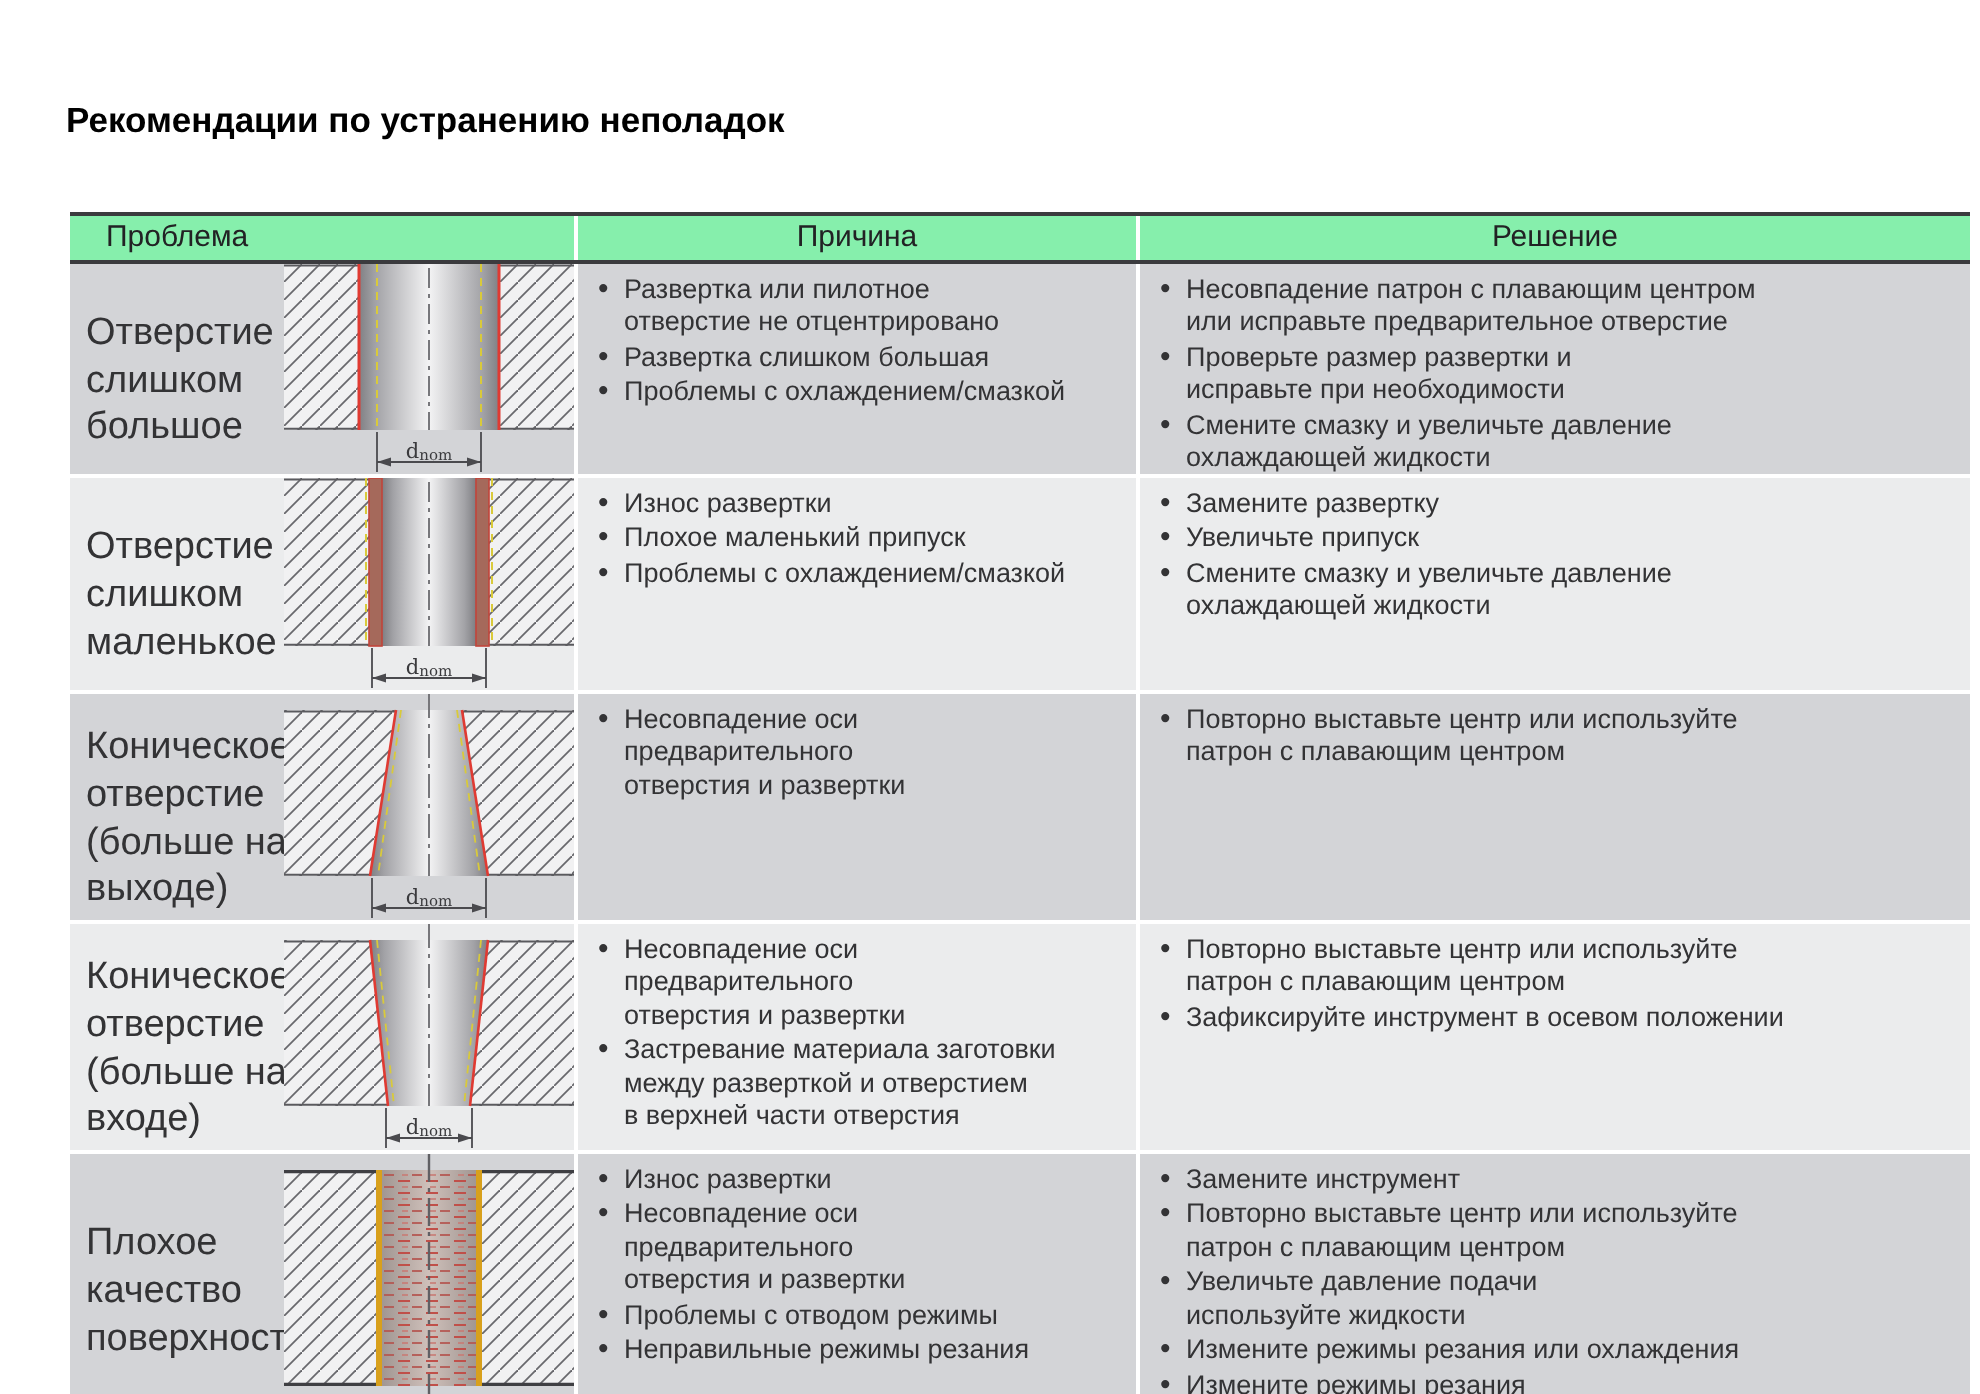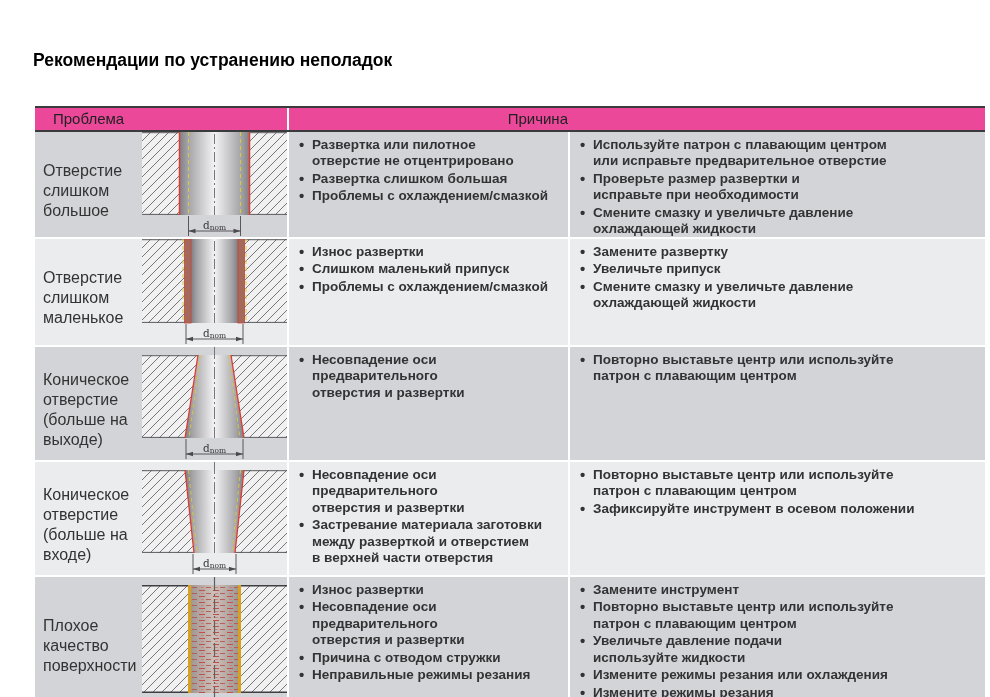--- a/index.html
+++ b/index.html
@@ -1,36 +1,36 @@
 <!DOCTYPE html>
 <html><head>
 <meta charset="utf-8">
 <style>
   html,body{margin:0;padding:0;background:#ffffff;width:990px;height:697px;overflow:hidden;
     font-family:"Liberation Sans",sans-serif;-webkit-font-smoothing:antialiased;}
   .page{position:relative;width:990px;height:697px;margin-top:42px;}
   .title{position:absolute;left:33px;top:8px;font-size:17.5px;font-weight:bold;color:#000;}
   .table{position:absolute;left:35px;top:64px;width:950px;
     border-top:2px solid #3b3b3e;border-bottom:2px solid #3b3b3e;}
-  .hdr{display:grid;grid-template-columns:252px 281px 417px;background:#ec4899;
+  .hdr{display:grid;grid-template-columns:252px 281px 417px;background:#86efac;
     border-bottom:2px solid #3b3b3e;height:22px;line-height:22px;font-size:15px;color:#222224;}
   .hdr .hc{overflow:hidden;}
   .hdr .hc.left{padding-left:18px;text-align:left;}
-  .hdr .hc.center{text-align:right;}
+  .hdr .hc.center{text-align:center;}
   .hdr .hc + .hc{border-left:2px solid #fff;}
   .row{display:grid;grid-template-columns:252px 281px 417px;position:relative;}
   .row + .row{border-top:2px solid #fff;}
   .row.dark{background:#d3d4d7;}
   .row.light{background:#ebeced;}
   .r1{height:105px;} .r2{height:106px;} .r3{height:113px;} .r4{height:113px;} .r5{height:126px;}
   .cell{position:relative;overflow:hidden;}
-  .cell + .cell{border-left:2px solid #fff;font-weight:bold;}
+  .cell + .cell{border-left:2px solid #fff;}
   .problem-cell{position:relative;}
   .problem-label{position:absolute;left:8px;top:12px;bottom:0;width:97px;display:flex;align-items:center;
-    font-size:16px;line-height:1.25;color:#333335;white-space:pre-line;}
+    font-size:19px;line-height:1.25;color:#333335;white-space:pre-line;}
   .diagram{position:absolute;left:107px;top:0;}
   ul.blist{list-style:none;margin:0;padding:5px 4px 0 10px;font-size:13.5px;line-height:1.22;color:#333335;}
   ul.blist li{position:relative;padding-left:13px;white-space:pre-line;margin:0 0 1px 0;}
   ul.blist li::before{content:"\2022";position:absolute;left:0;top:-1px;font-size:15px;}
   svg text.dim{font-family:"DejaVu Serif",serif;fill:#3a3a3d;}
 </style>
 </head>
 <body>
 
 <svg width="0" height="0" style="position:absolute" aria-hidden="true">
@@ -59,20 +59,21 @@
   </defs>
 </svg>
 
 <div class="page">
   <div class="title">Рекомендации по устранению неполадок</div>
 
   <div class="table">
     <div class="hdr">
       <div class="hc left">Проблема</div>
       <div class="hc center">Причина</div>
+      <div class="hc center">Решение</div>
     </div>
 
     <div class="row dark r1">
       <div class="cell problem-cell">
         <div class="problem-label">Отверстие
 слишком
 большое</div>
         <svg class="diagram" width="145" height="105" viewBox="0 0 145 105">
           <rect x="0" y="0" width="145" height="83" fill="url(#hatch)"></rect>
           <line x1="0" y1="0.7" x2="145" y2="0.7" stroke="#5a5a5e" stroke-width="1"></line>
@@ -94,21 +95,21 @@
       <div class="cell">
         <ul class="blist">
           <li>Развертка или пилотное
 отверстие не отцентрировано</li>
           <li>Развертка слишком большая</li>
           <li>Проблемы с охлаждением/смазкой</li>
         </ul>
       </div>
       <div class="cell">
         <ul class="blist">
-          <li>Используйте патрон с плавающим центром
+          <li>Несовпадение патрон с плавающим центром
 или исправьте предварительное отверстие</li>
           <li>Проверьте размер развертки и
 исправьте при необходимости</li>
           <li>Смените смазку и увеличьте давление
 охлаждающей жидкости</li>
         </ul>
       </div>
     </div>
 
     <div class="row light r2">
@@ -130,21 +131,21 @@
           <line x1="101" y1="85" x2="101" y2="105" stroke="#4a4a4e" stroke-width="0.9"></line>
           <line x1="44" y1="100" x2="101" y2="100" stroke="#4a4a4e" stroke-width="0.9"></line>
           <polygon points="44,100 51,97.7 51,102.3" fill="#4a4a4e"></polygon>
           <polygon points="101,100 94,97.7 94,102.3" fill="#4a4a4e"></polygon>
           <text class="dim" x="72.5" y="98" text-anchor="middle" font-size="10.5"><tspan>d</tspan><tspan font-size="7.5" dy="1">nom</tspan></text>
         </svg>
       </div>
       <div class="cell">
         <ul class="blist">
           <li>Износ развертки</li>
-          <li>Слишком маленький припуск</li>
+          <li>Плохое маленький припуск</li>
           <li>Проблемы с охлаждением/смазкой</li>
         </ul>
       </div>
       <div class="cell">
         <ul class="blist">
           <li>Замените развертку</li>
           <li>Увеличьте припуск</li>
           <li>Смените смазку и увеличьте давление
 охлаждающей жидкости</li>
         </ul>
@@ -248,21 +249,21 @@
           <line x1="97.5" y1="8" x2="97.5" y2="116" stroke="#d8a01c" stroke-width="3"></line>
           <line x1="72.5" y1="0" x2="72.5" y2="123" stroke="#606064" stroke-width="1.2" stroke-dasharray="14 3 2 3"></line>
         </svg>
       </div>
       <div class="cell">
         <ul class="blist">
           <li>Износ развертки</li>
           <li>Несовпадение оси
 предварительного
 отверстия и развертки</li>
-          <li>Причина с отводом стружки</li>
+          <li>Проблемы с отводом режимы</li>
           <li>Неправильные режимы резания</li>
         </ul>
       </div>
       <div class="cell">
         <ul class="blist">
           <li>Замените инструмент</li>
           <li>Повторно выставьте центр или используйте
 патрон с плавающим центром</li>
           <li>Увеличьте давление подачи
 используйте жидкости</li>

